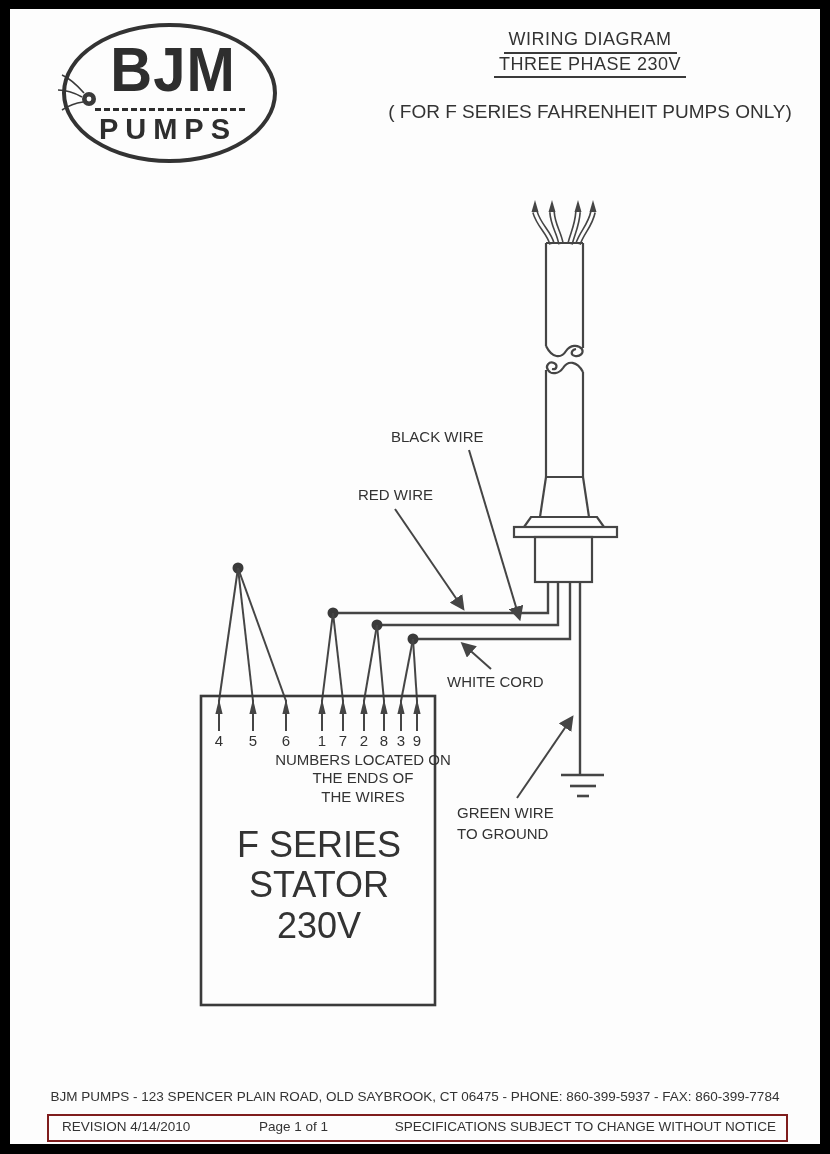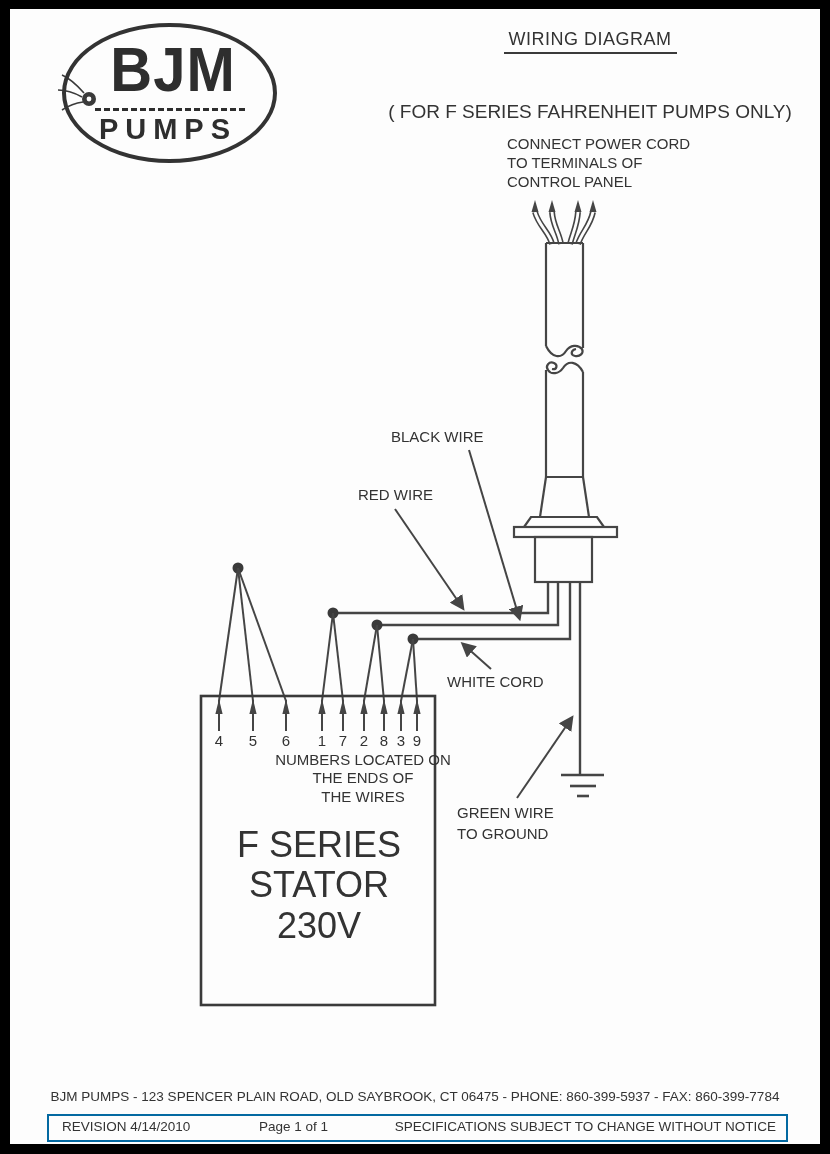--- a/index.html
+++ b/index.html
@@ -49,21 +49,21 @@
   .box-note{position:absolute;left:192px;top:742px;width:234px;text-align:center;
     font-size:15px;line-height:1.23;white-space:pre-line;color:#333;padding-left:44px;}
   .box-title{position:absolute;left:192px;top:816px;width:234px;text-align:center;
     font-size:36px;line-height:1.12;white-space:pre-line;color:#333;}
   
   .note-line{position:absolute;left:40px;top:1026px;width:760px;text-align:center;
     font-size:21px;color:#333;}
   .addr-line{position:absolute;left:0px;top:1080px;width:810px;text-align:center;
     font-size:13.5px;color:#333;}
   .rev-bar{position:absolute;left:37px;top:1105px;width:737px;height:24px;
-    border:2px solid #0369a1;font-size:13.5px;color:#333;}
+    border:2px solid #7f1d1d;font-size:13.5px;color:#333;}
   .rev-bar .cell{position:absolute;top:3px;}
   .rev-left{left:13px;}
   .rev-mid{left:210px;}
   .rev-right{right:10px;}
 </style>
 </head>
 <body>
 
 <div class="page">
  <div class="paper">
@@ -194,26 +194,26 @@
 
   <div class="logo-oval"></div>
   <div class="logo-brand">BJM</div>
   <div class="logo-dash"></div>
   <div class="logo-sub">PUMPS</div>
 
   <div class="title-wrap">
     <div class="title-line">
       <span>WIRING DIAGRAM</span>
     </div>
+    <div class="title-line">
+      <span>THREE PHASE 230V</span>
+    </div>
   </div>
   <div class="subtitle">( FOR F SERIES FAHRENHEIT PUMPS ONLY)</div>
 
-  <div class="abs lbl" style="left:497px;top:126px;">CONNECT POWER CORD
-TO TERMINALS OF
-CONTROL PANEL</div>
 
   <div class="abs lbl" style="left:381px;top:419px;">BLACK WIRE</div>
 
   <div class="abs lbl" style="left:348px;top:477px;">RED WIRE</div>
 
   <div class="abs lbl" style="left:437px;top:664px;">WHITE CORD</div>
 
   <div class="abs lbl" style="left:447px;top:793px;line-height:1.4;">GREEN WIRE
 TO GROUND</div>
 

